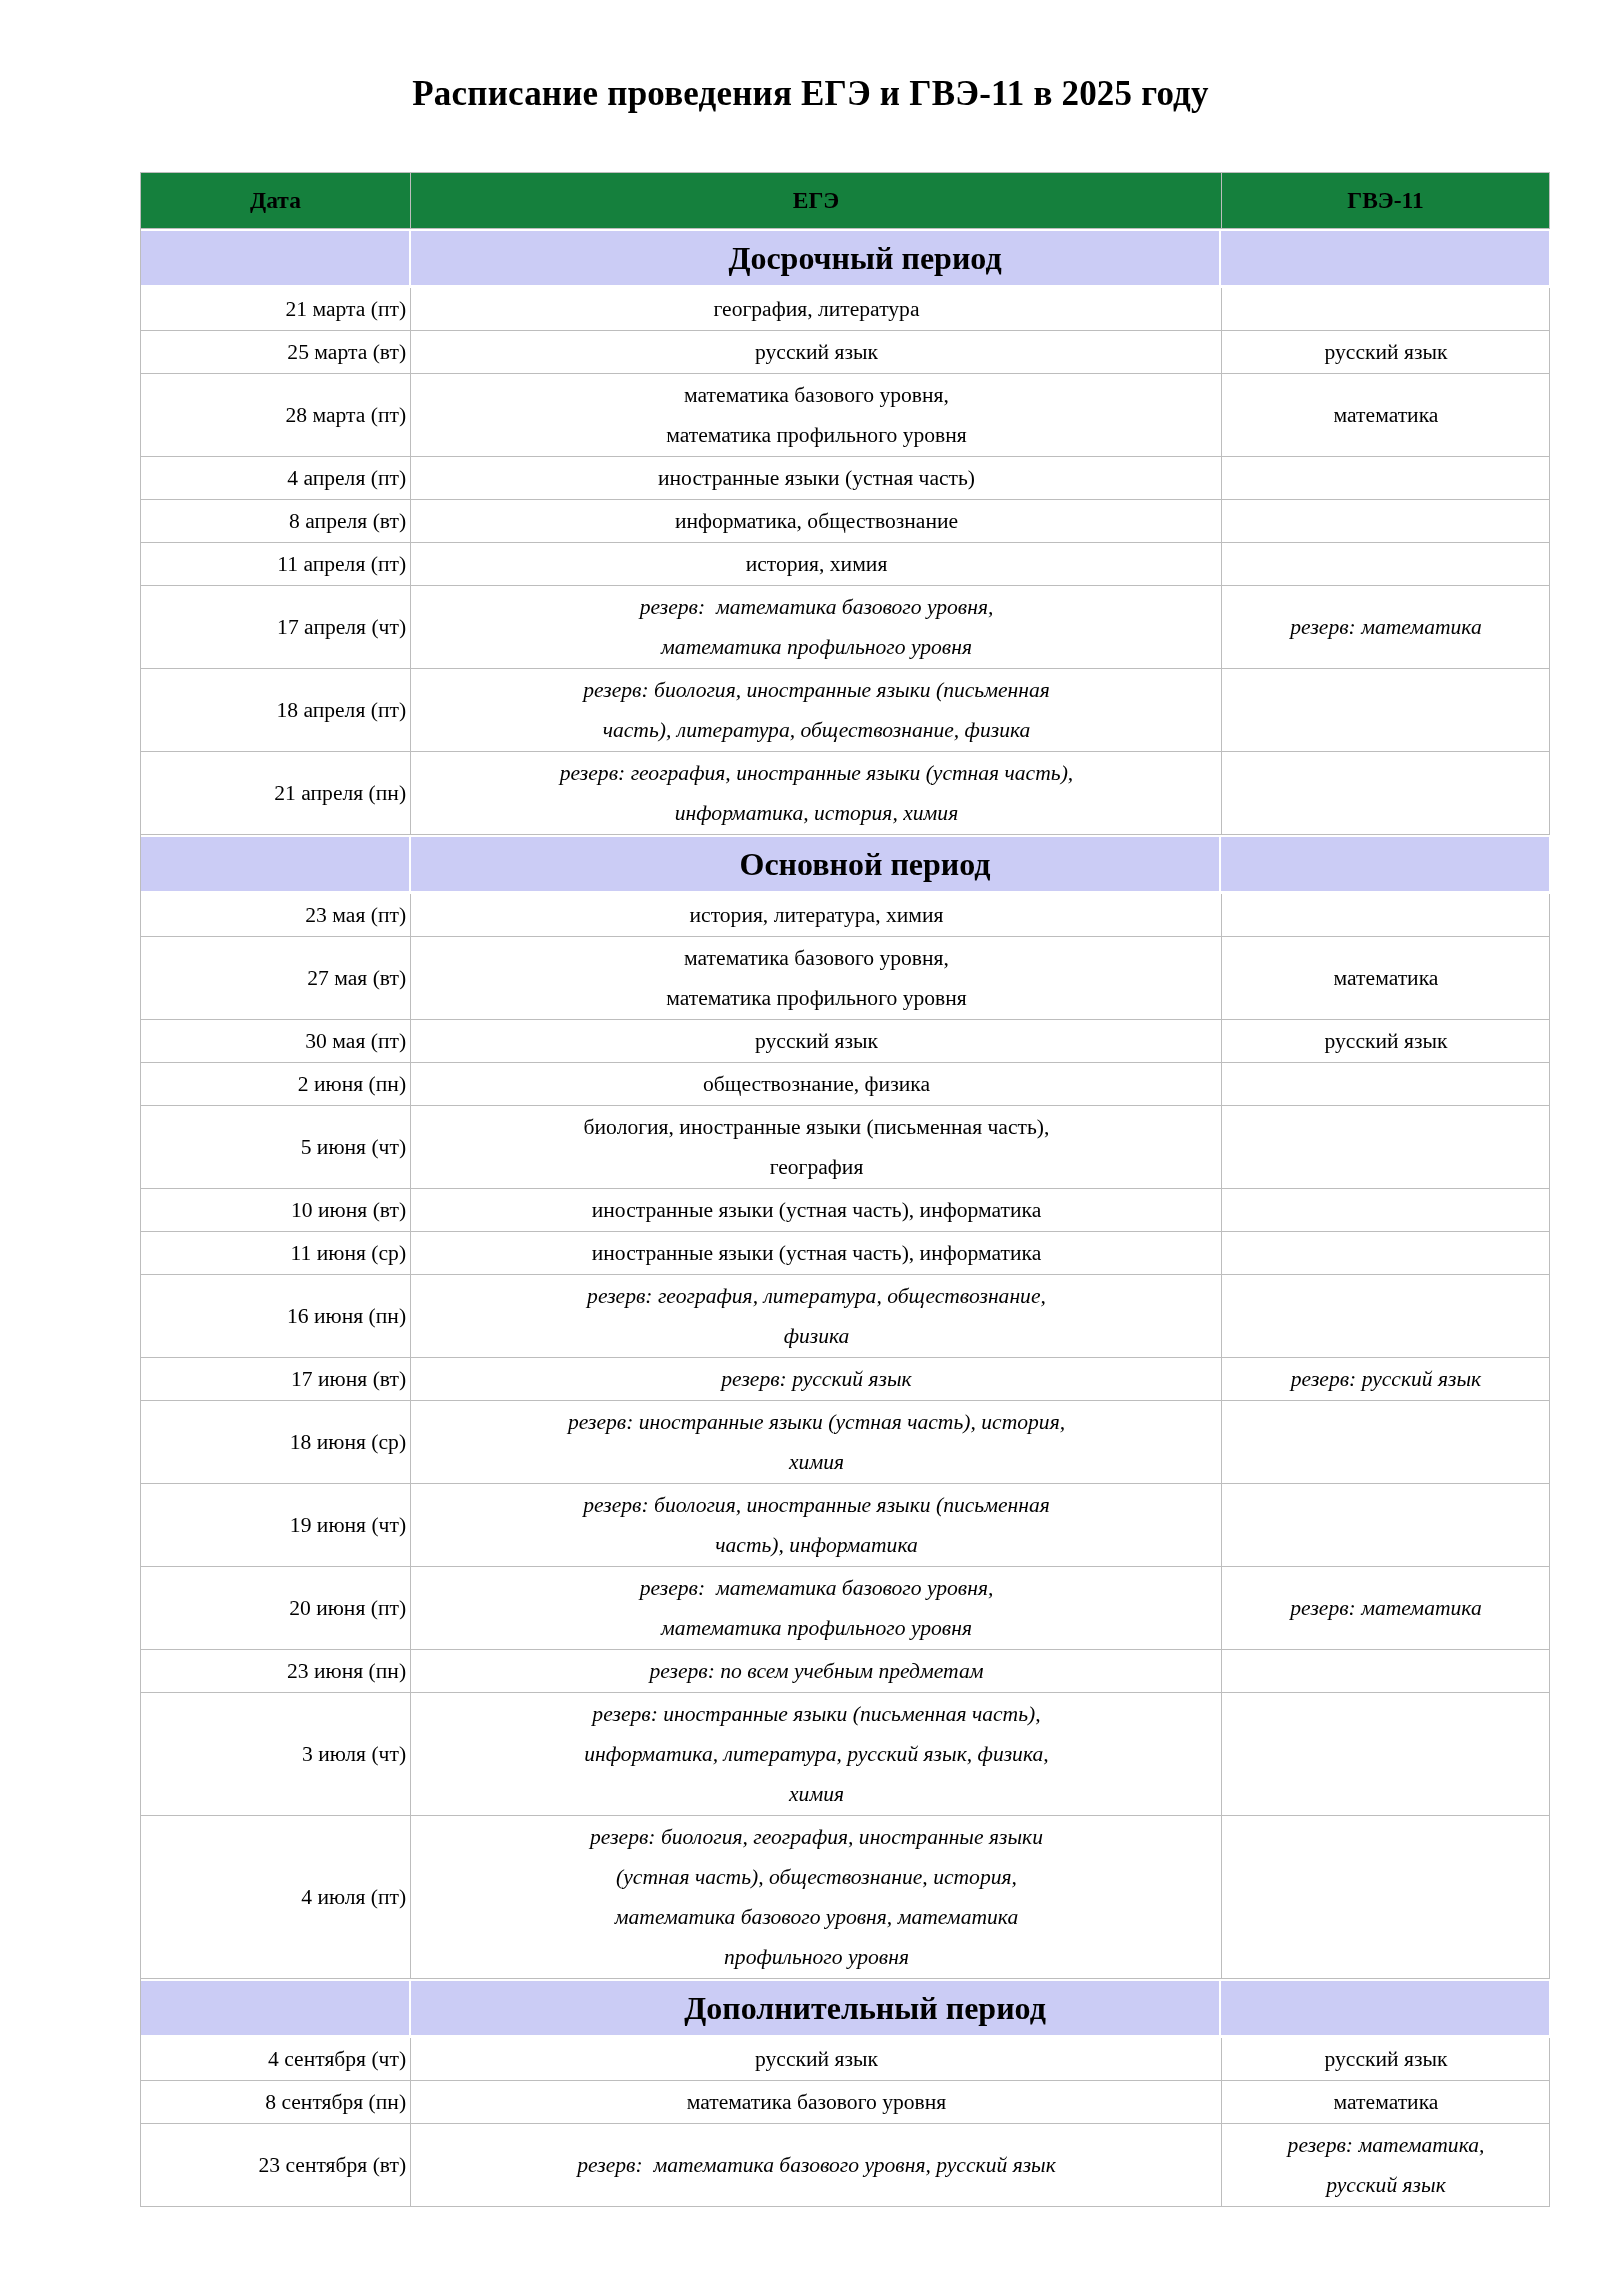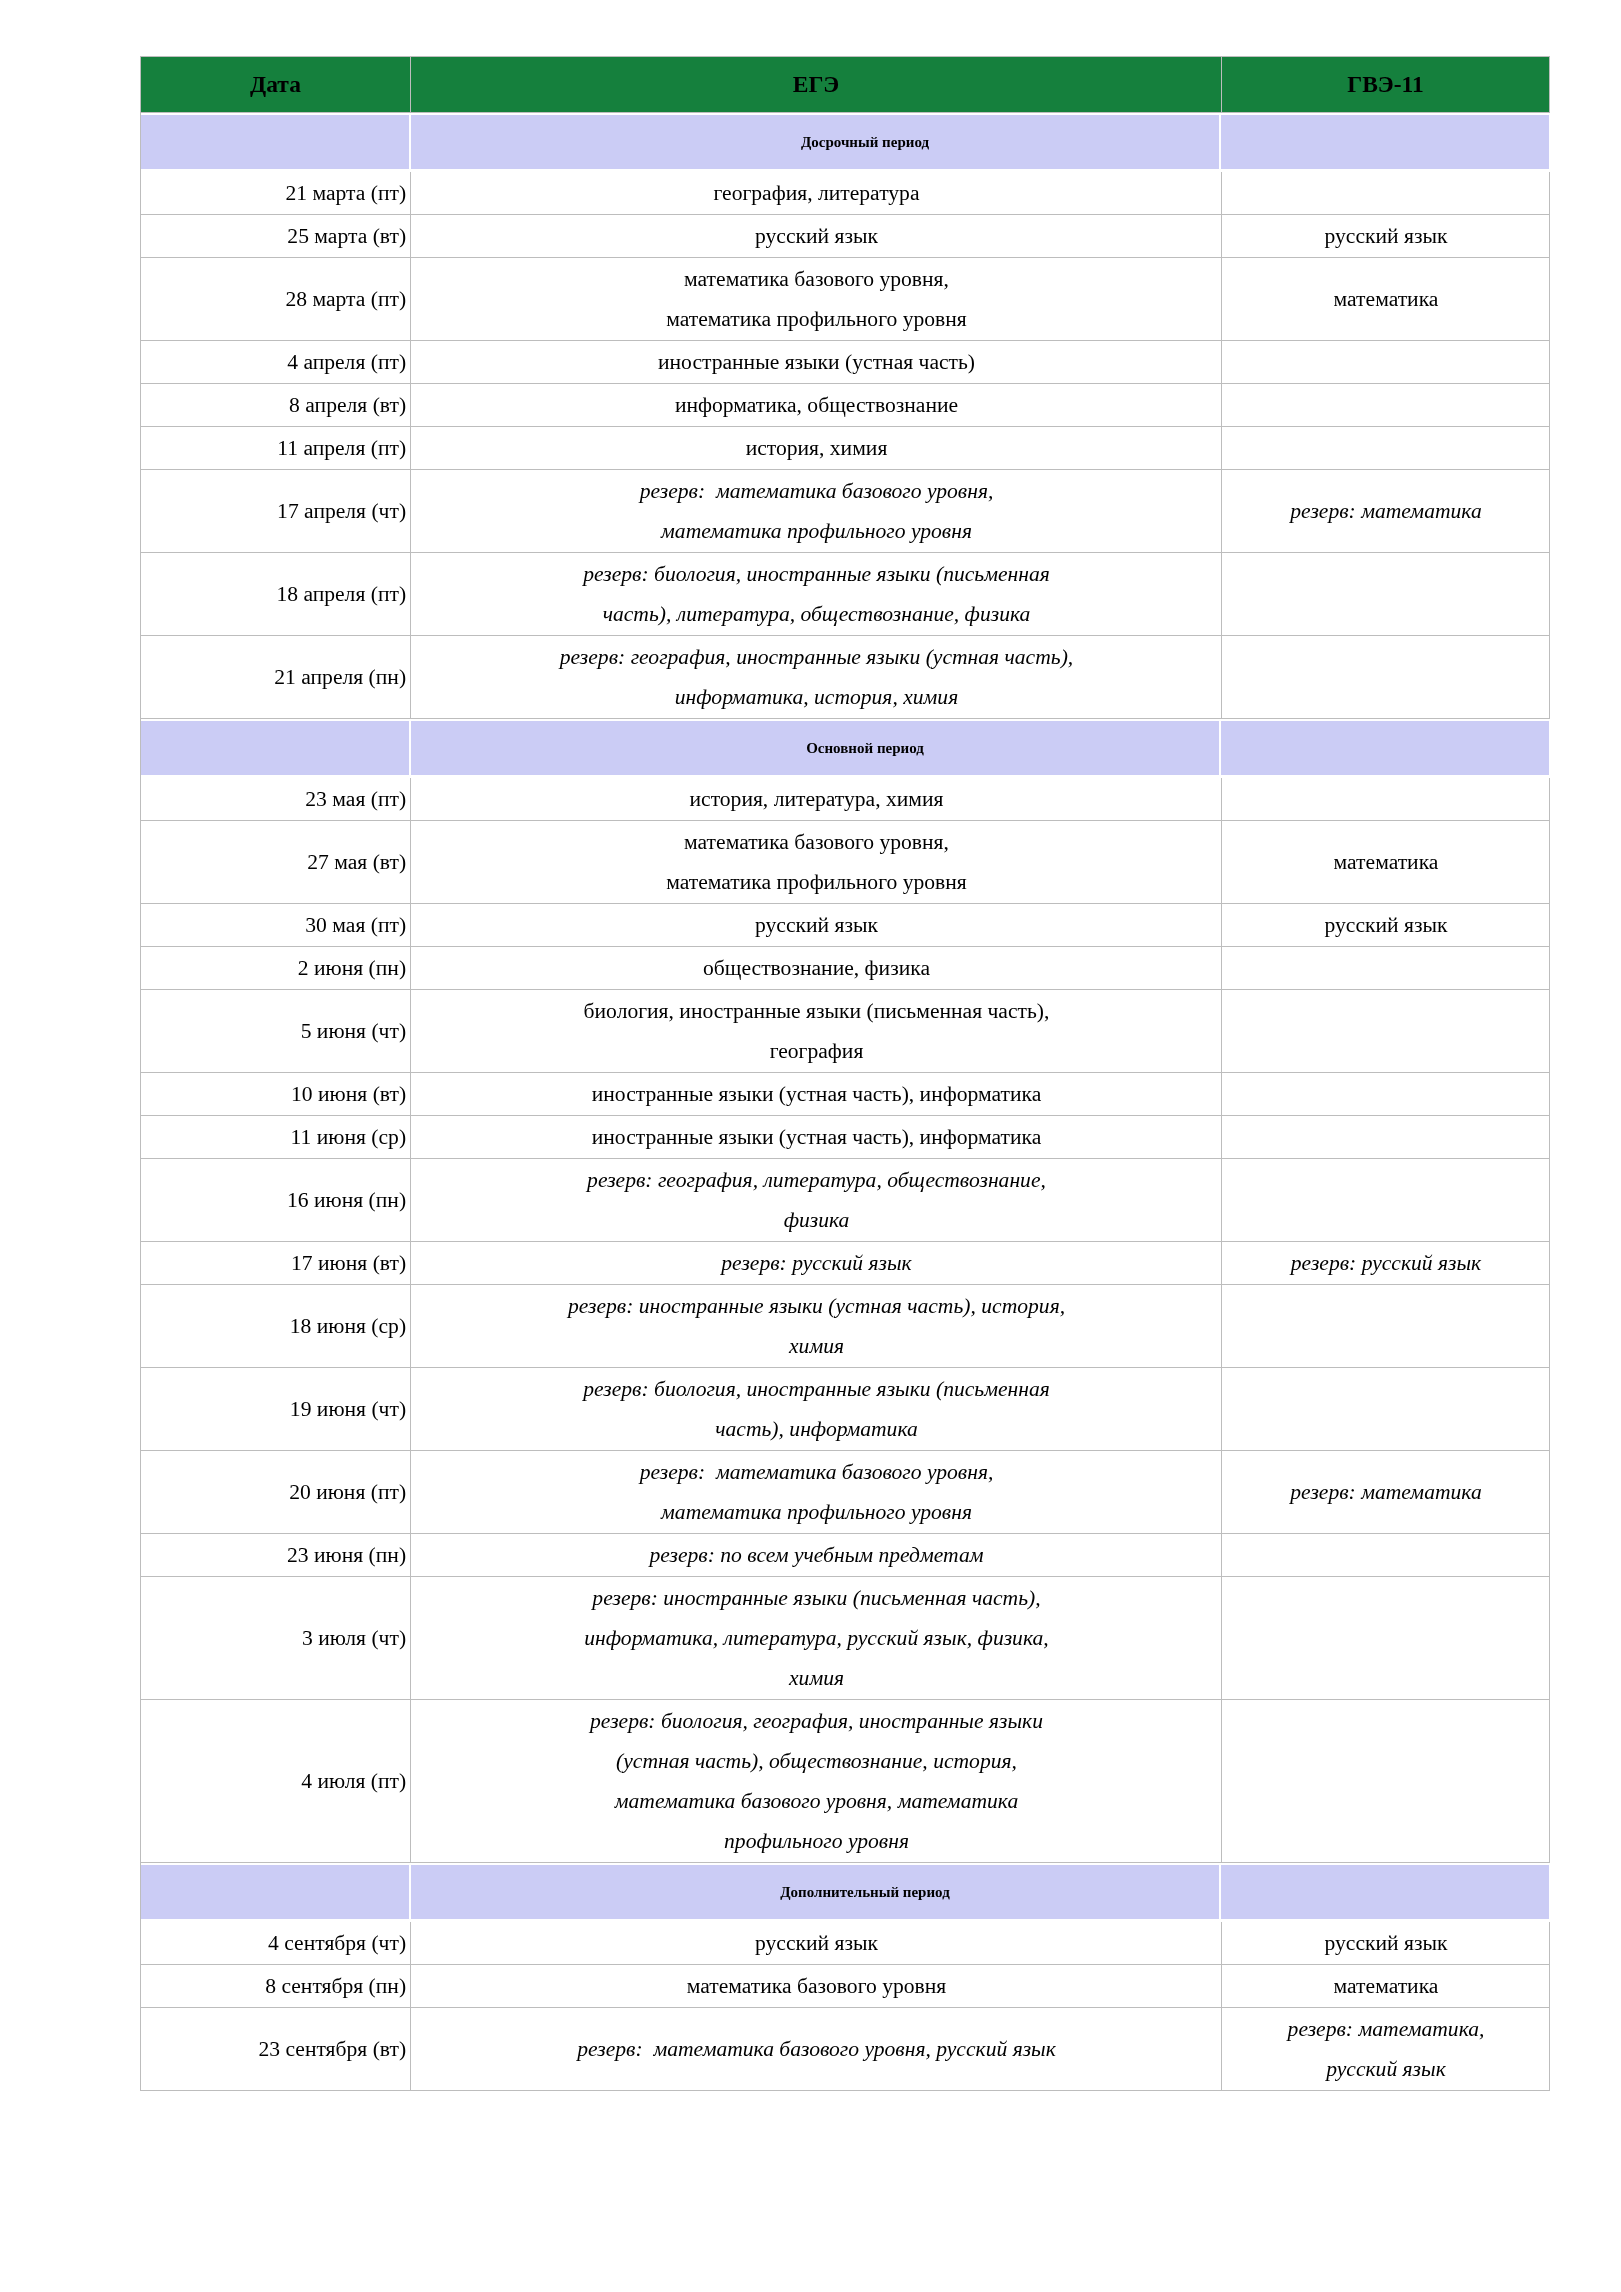--- a/index.html
+++ b/index.html
@@ -50,21 +50,21 @@
     text-align: center;
     background: #15803d;
   }
   tr.section td {
     background: #cbccf5;
     border-top: 2.9px solid #ffffff;
     border-bottom: 3.9px solid #ffffff;
     border-right: 1px solid #ffffff;
     height: 54px;
     text-align: center;
-    font-size: 15px;
+    font-size: 32px;
     font-weight: bold;
     position: relative;
     padding-left: 40px;
   }
   tr.section .divider {
     position: absolute;
     top: 0; bottom: 0;
     width: 2px;
     background: #ffffff;
   }
@@ -82,20 +82,21 @@
     white-space: pre-line;
   }
   tr.reserve td.subjects {
     font-style: italic;
   }
 </style>
 </head>
 <body>
 
 <div class="page">
+  <h1 class="doc-title">Расписание проведения ЕГЭ и ГВЭ-11 в 2025 году</h1>
 
   <table class="schedule">
     <colgroup>
       <col class="c-date">
       <col class="c-ege">
       <col class="c-gve">
     </colgroup>
     <thead>
       <tr>
         <th>Дата</th>

